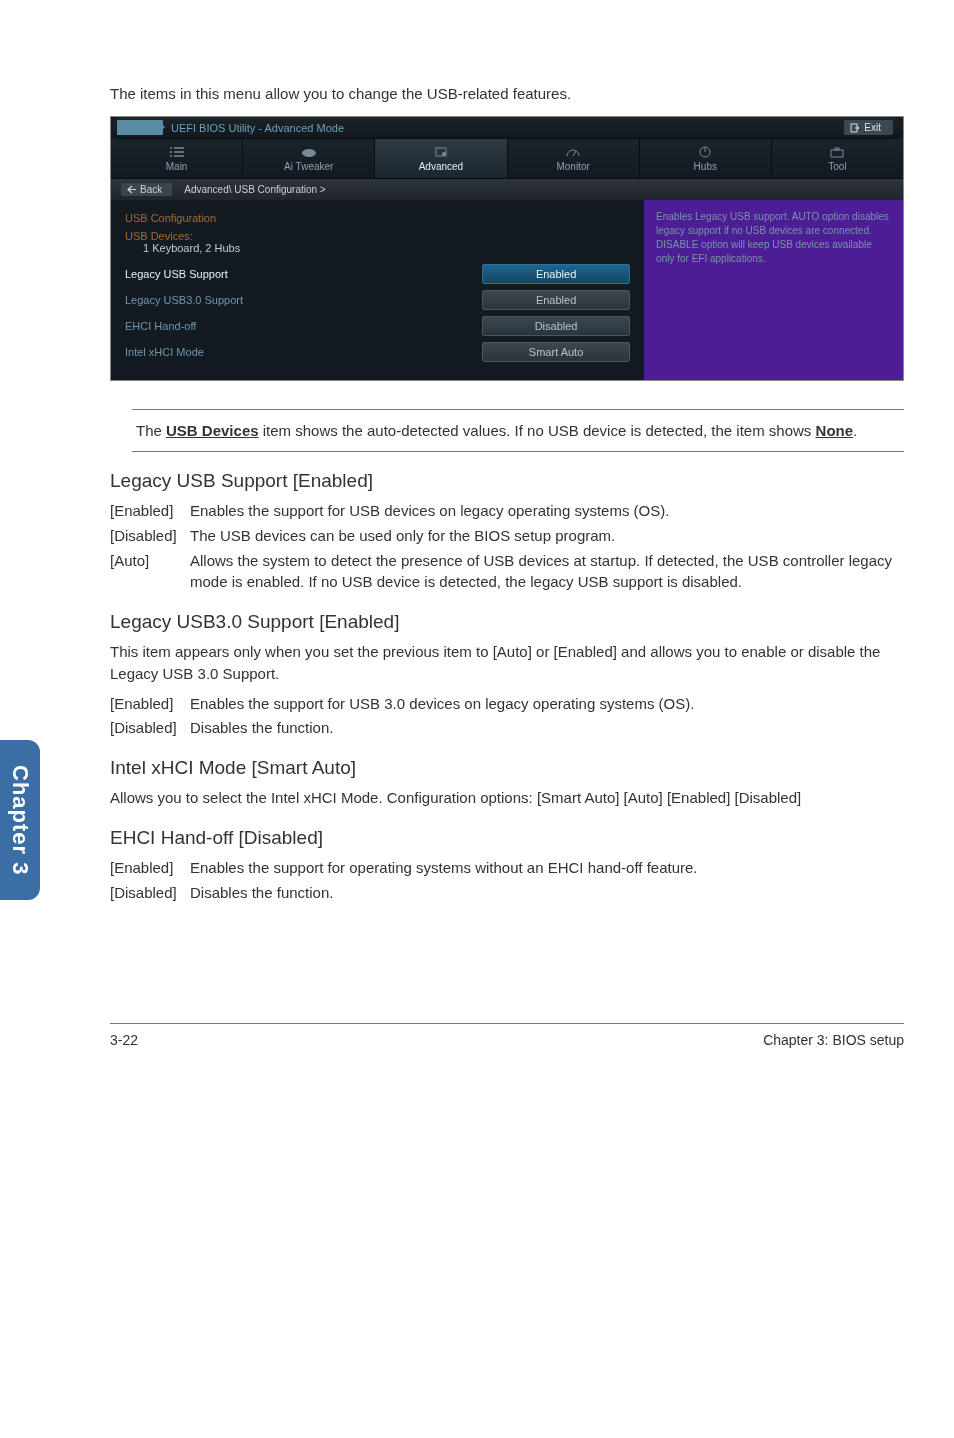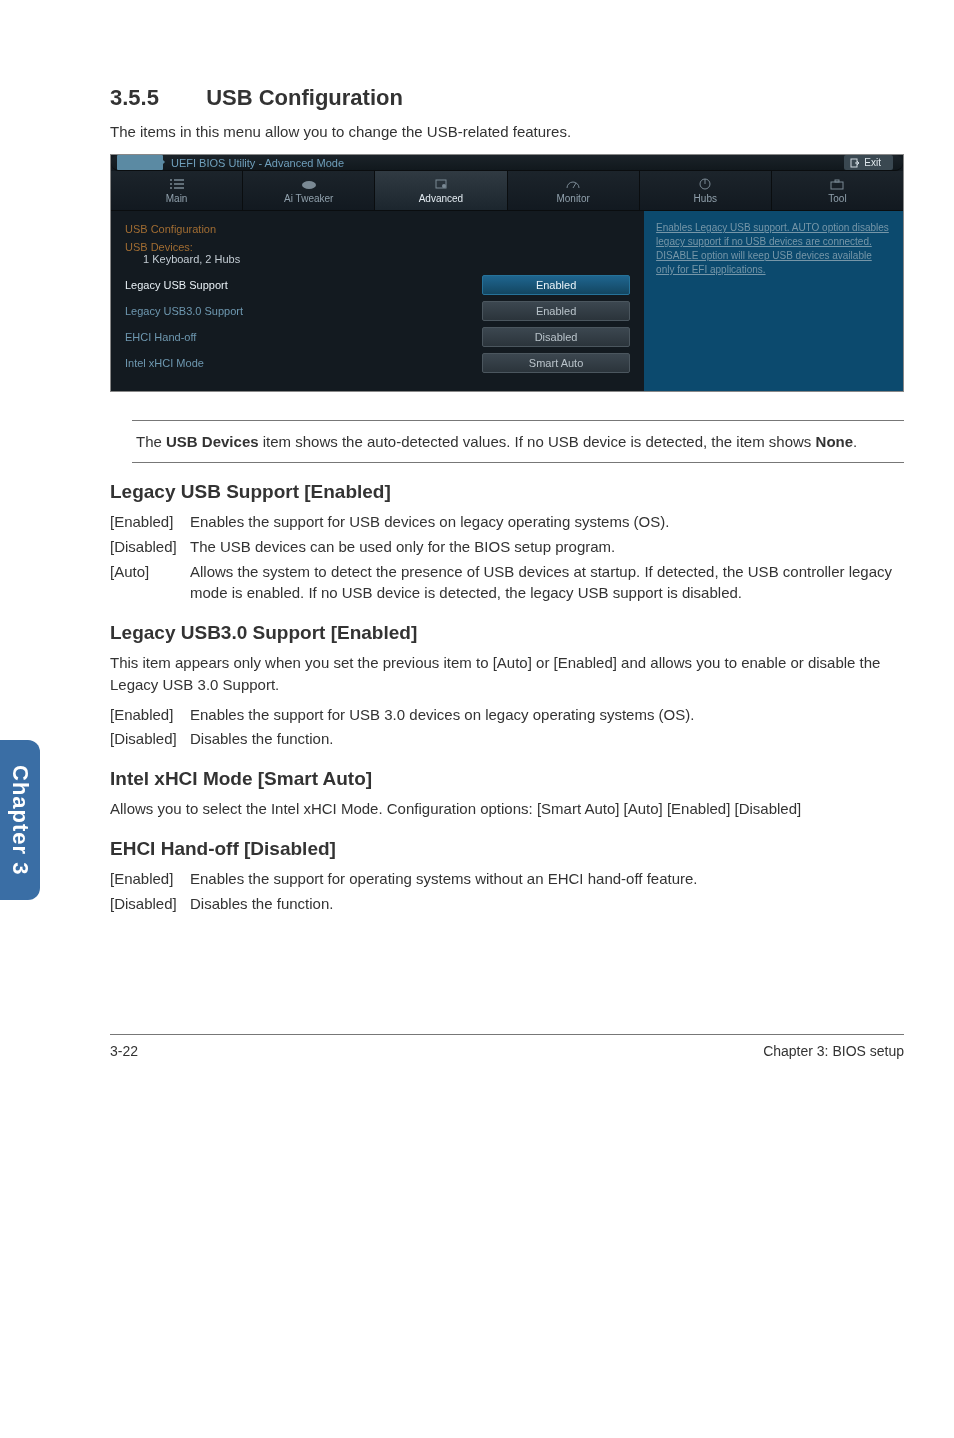--- a/index.html
+++ b/index.html
@@ -46,21 +46,21 @@
   }
   
   .bios {
     border: 1px solid #888;
     background: #131a20;
     color: #c9d0d6;
     font-size: 11px;
     position: relative;
   }
   .bios-top {
-    height: 16px;
+    height: 22px;
     background: linear-gradient(#1b2329,#11181d);
     border-bottom: 1px solid #0a0d0f;
     display: flex;
     align-items: center;
     padding: 0 10px 0 6px;
     border-radius: 15px;
   }
   .asus-logo {
     display: flex;
     align-items: center;
@@ -138,22 +138,21 @@
   .bios-left {
     flex: 2.15;
     padding: 12px 14px;
   }
   .bios-right {
     flex: 1;
     padding: 10px 12px;
     font-size: 10px;
     line-height: 1.4;
     color: #7696a8;
-    background:#0c4a6e;
-    text-decoration:underline;
+    background:#4c1d95;
   }
   .cfg-title { color: #a06c32; margin-bottom: 6px; }
   .devlabel { color: #a06c32; }
   .devval { color: #c3ccd3; padding-left: 18px; margin-bottom: 10px; }
   .opt-row {
     display: flex;
     align-items: center;
     margin: 6px 0;
   }
   .opt-row .label { flex: 1; color: #6e98b0; }
@@ -180,25 +179,25 @@
     margin: 28px 0 18px 0;
   }
   .note-body {
     flex:1;
     border-top: 1px solid #777;
     border-bottom: 1px solid #777;
     padding: 10px 4px;
     font-size: 15px;
     line-height: 1.4;
   }
-  .note-body b { font-weight: bold; }
+  .note-body b { font-weight: bold; text-decoration: underline; }
   
   h3 {
     font-size: 19px;
-    font-weight: bold;
+    font-weight: normal;
     margin: 18px 0 8px 0;
   }
   .deflist { font-size: 15px; line-height: 1.45; }
   .defrow { display: flex; margin: 3px 0; }
   .defrow .term { width: 80px; flex-shrink: 0; }
   .defrow .desc { flex: 1; }
   .para { font-size: 15px; line-height: 1.45; margin: 4px 0 8px 0; }
   .footer {
     position: relative;
     margin-top: 120px;
@@ -211,24 +210,20 @@
 </style>
 </head>
 <body>
 
 <div class="sidetab">
   <span>Chapter 3</span>
 </div>
 
 <div class="page">
 
-  <h2 class="section-num">
-    <span class="num">3.5.5</span>
-    <span>USB Configuration</span>
-  </h2>
 
   <p class="intro">The items in this menu allow you to change the USB-related features.</p>
 
   <div class="bios">
     <div class="bios-top">
       <span class="asus-logo">
         <span class="asus-box"></span>
       </span>
       <span style="margin-left:8px;color:#6f9fbb;">UEFI BIOS Utility - Advanced Mode</span>
       <span class="exit-btn">
@@ -276,20 +271,29 @@
       </div>
       <div class="tab">
         <svg class="tab-icon" viewBox="0 0 18 14">
             <rect x="3" y="5" width="12" height="7" fill="none" stroke="currentColor"></rect>
             <rect x="7" y="3" width="4" height="2" fill="none" stroke="currentColor"></rect>
           </svg>
         <span class="tab-label">Tool</span>
       </div>
     </div>
 
+    <div class="breadcrumb">
+      <span class="back-pill">
+        <svg width="9" height="9" viewBox="0 0 9 9">
+            <path d="M5 1 L1 4.5 L5 8 M1 4.5 H9" stroke="#cfd8df" stroke-width="1.2" fill="none"></path>
+          </svg>
+        <span>Back</span>
+      </span>
+      <span>Advanced\ USB Configuration  &gt;</span>
+    </div>
 
     <div class="bios-body">
       <div class="bios-left">
         <div class="cfg-title">USB Configuration</div>
         <div class="devlabel">USB Devices:</div>
         <div class="devval">1 Keyboard, 2 Hubs</div>
 
         <div class="opt-row sel">
           <span class="label">Legacy USB Support</span>
           <span class="pill sel">Enabled</span>

